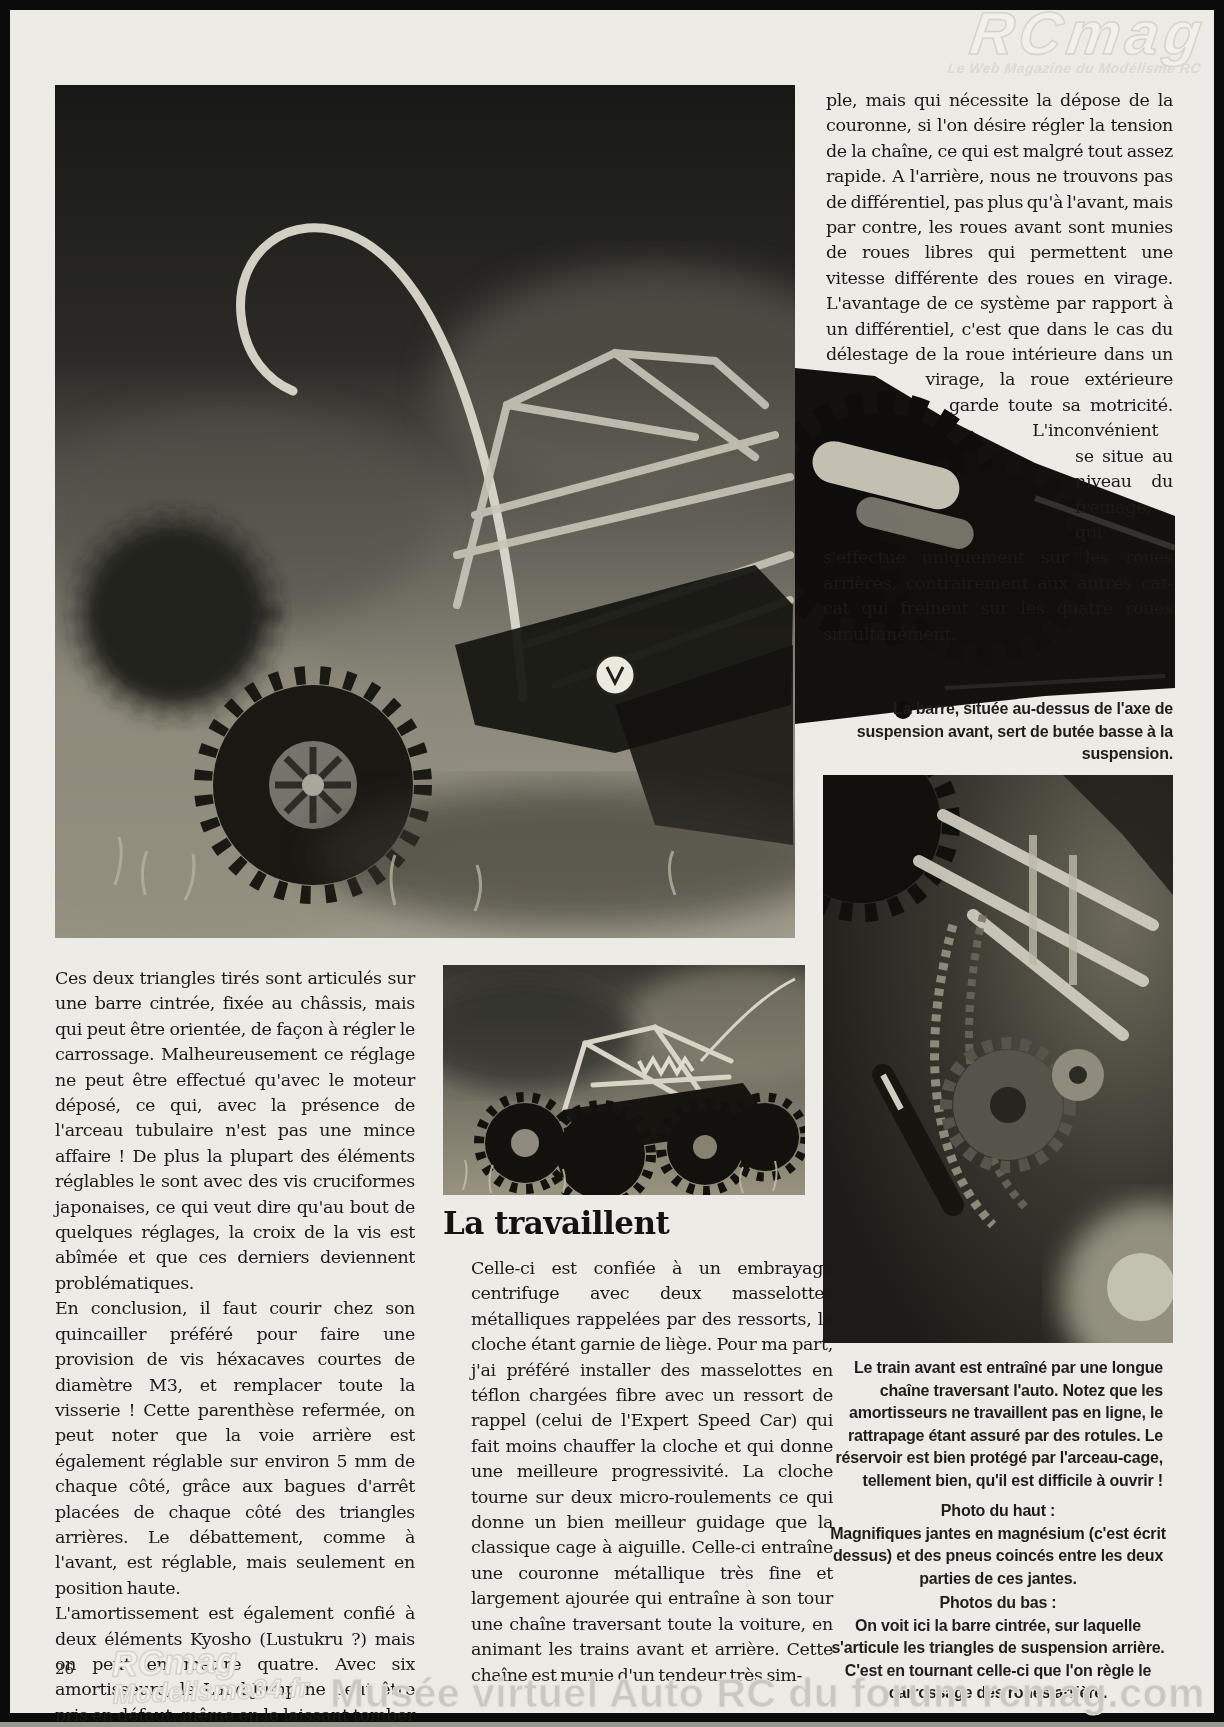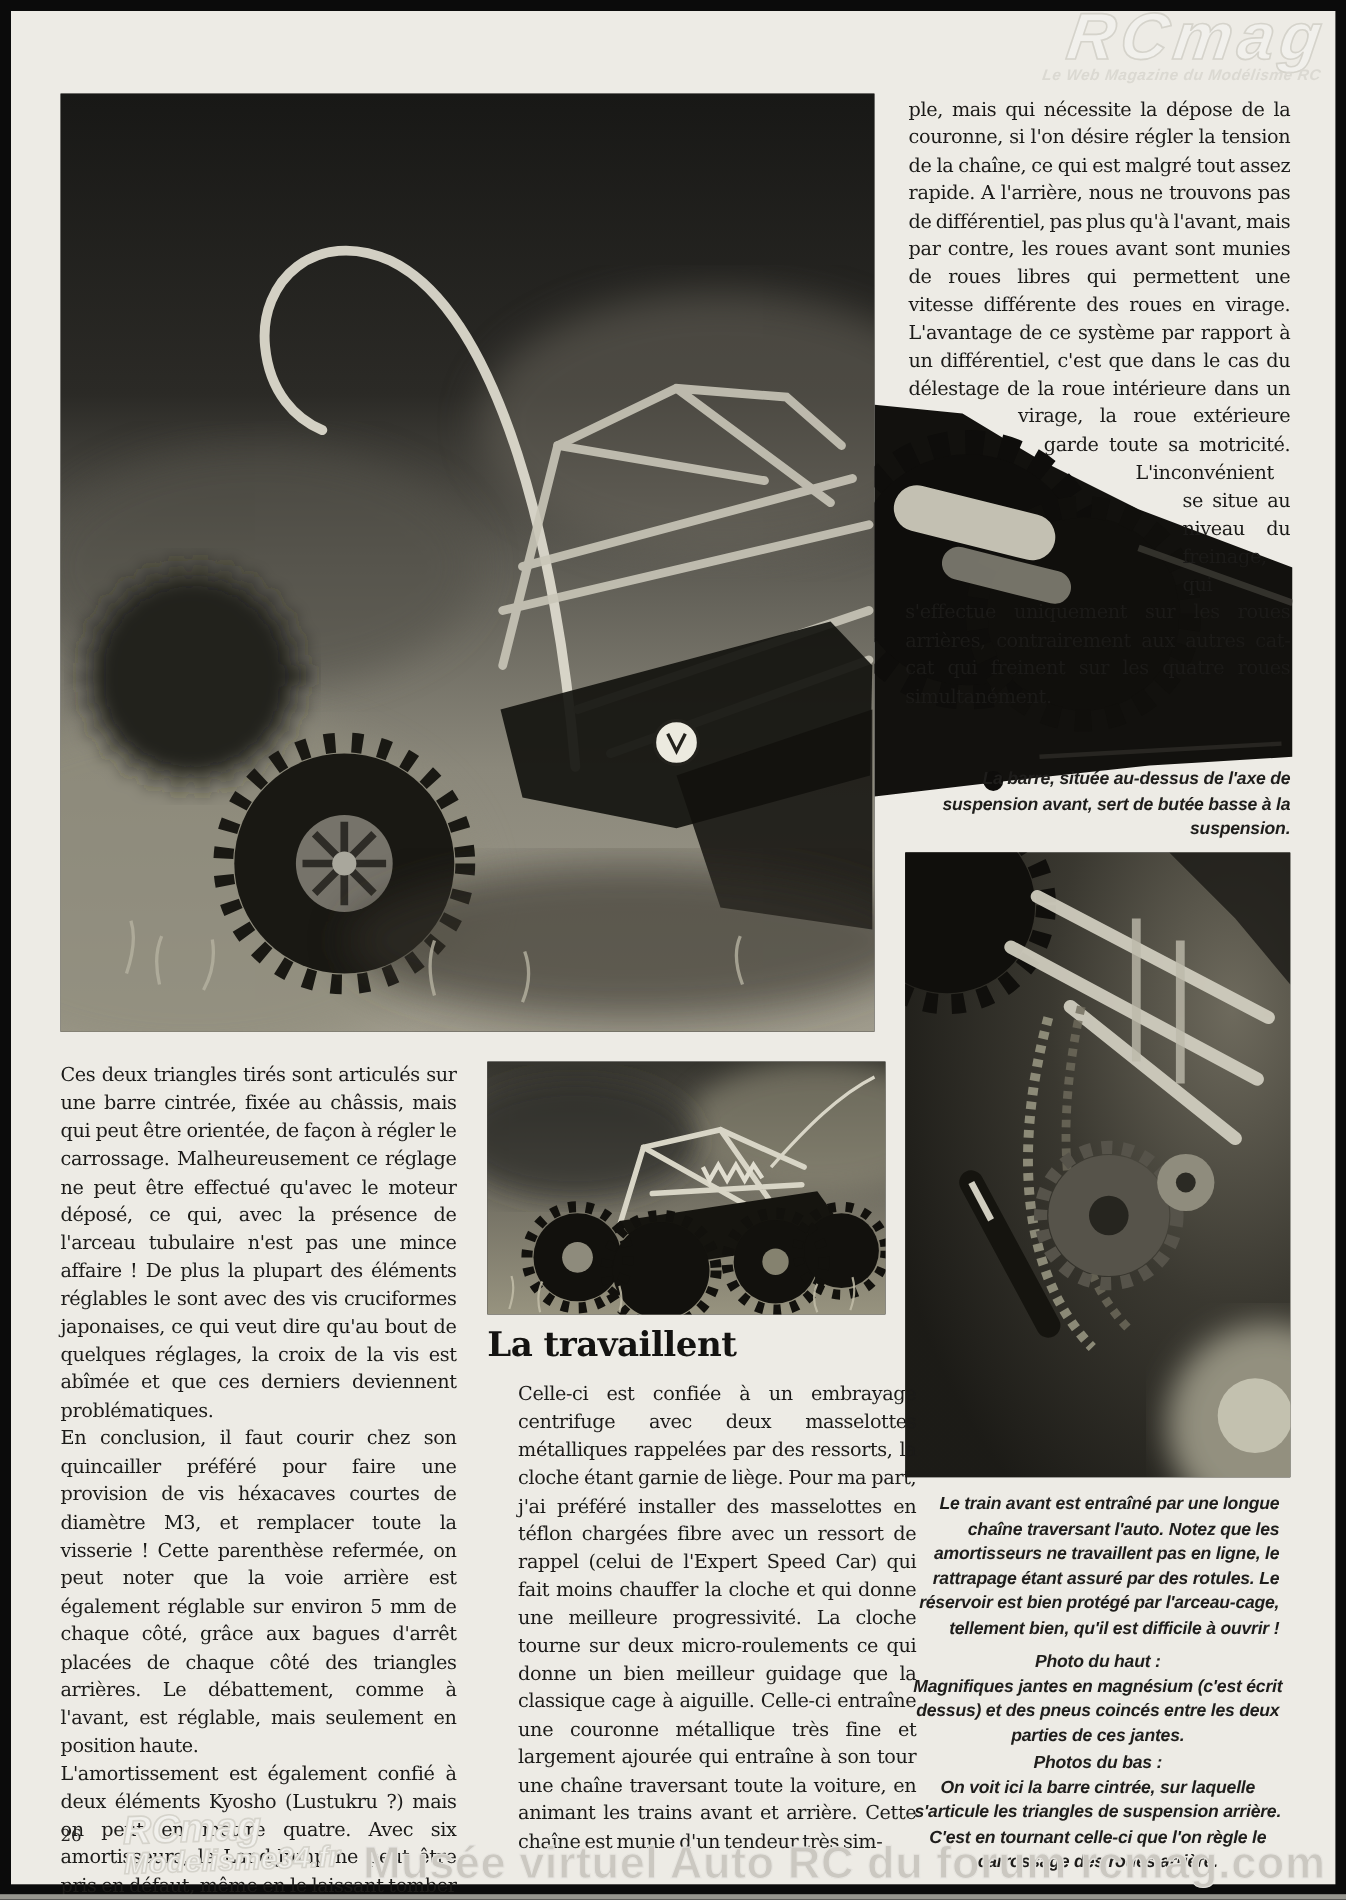--- a/index.html
+++ b/index.html
@@ -14,21 +14,21 @@
              text-align:justify;margin:0;letter-spacing:-0.35px;word-spacing:-1.5px;}
   .col-left{left:55px;top:966px;width:360px;}
   .col-middle-text{left:443px;top:1256px;width:362px;margin-left:28px;}
   .col-right{left:823px;top:88px;width:350px;}
   .wrap-spacer{float:left;width:252px;height:445px;
      shape-outside:polygon(0px 0px,3px 0px,3px 285px,100px 302px,125px 330px,208px 355px,252px 378px,252px 445px,0px 445px);}
 
   
   .section-heading{left:443px;top:1205px;width:362px;font-family:"DejaVu Serif", serif;
      font-size:31px;font-weight:800;color:#141311;letter-spacing:-0.5px;}
-  .caption{font-family:"Liberation Sans", sans-serif;font-style:italic;font-weight:700;
+  .caption{font-family:"Liberation Sans", sans-serif;font-weight:700;
      font-size:16px;line-height:22.5px;color:#1e1d1b;letter-spacing:-0.2px;}
   .caption-barre{left:843px;top:698px;width:330px;text-align:right;}
   .caption-train{left:823px;top:1357px;width:340px;text-align:right;}
   .photo-notes{left:823px;top:1500px;width:350px;text-align:center;}
   .photo-note{margin:0 0 2px 0;}
   .note-label{display:block;}
 
   
   .photo{background:#232220;}
   .main-photo{left:55px;top:85px;width:740px;height:853px;}

